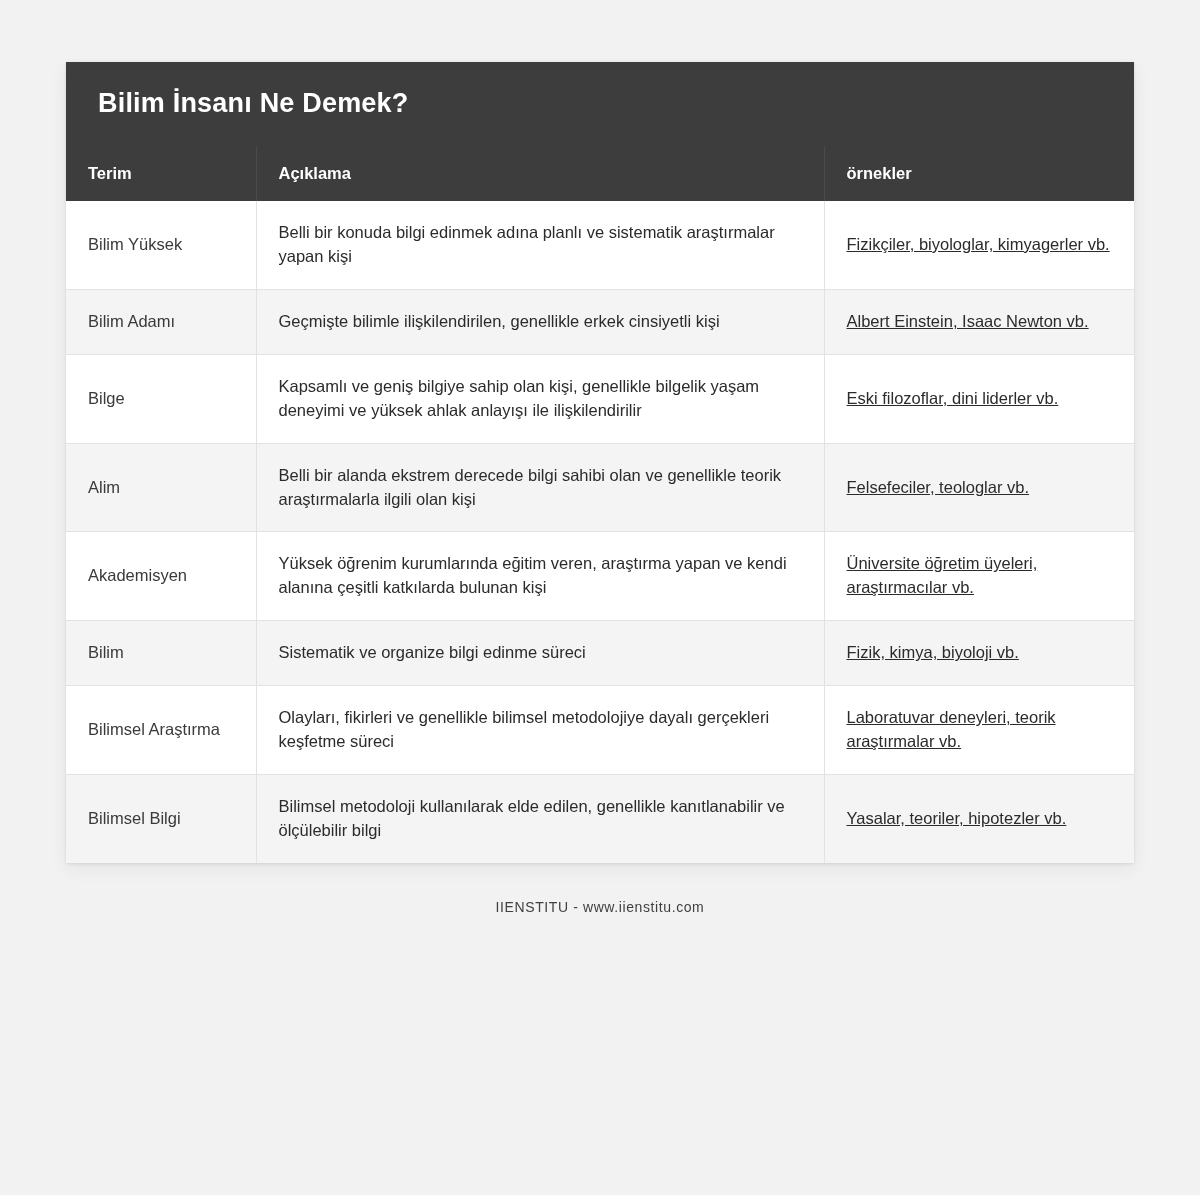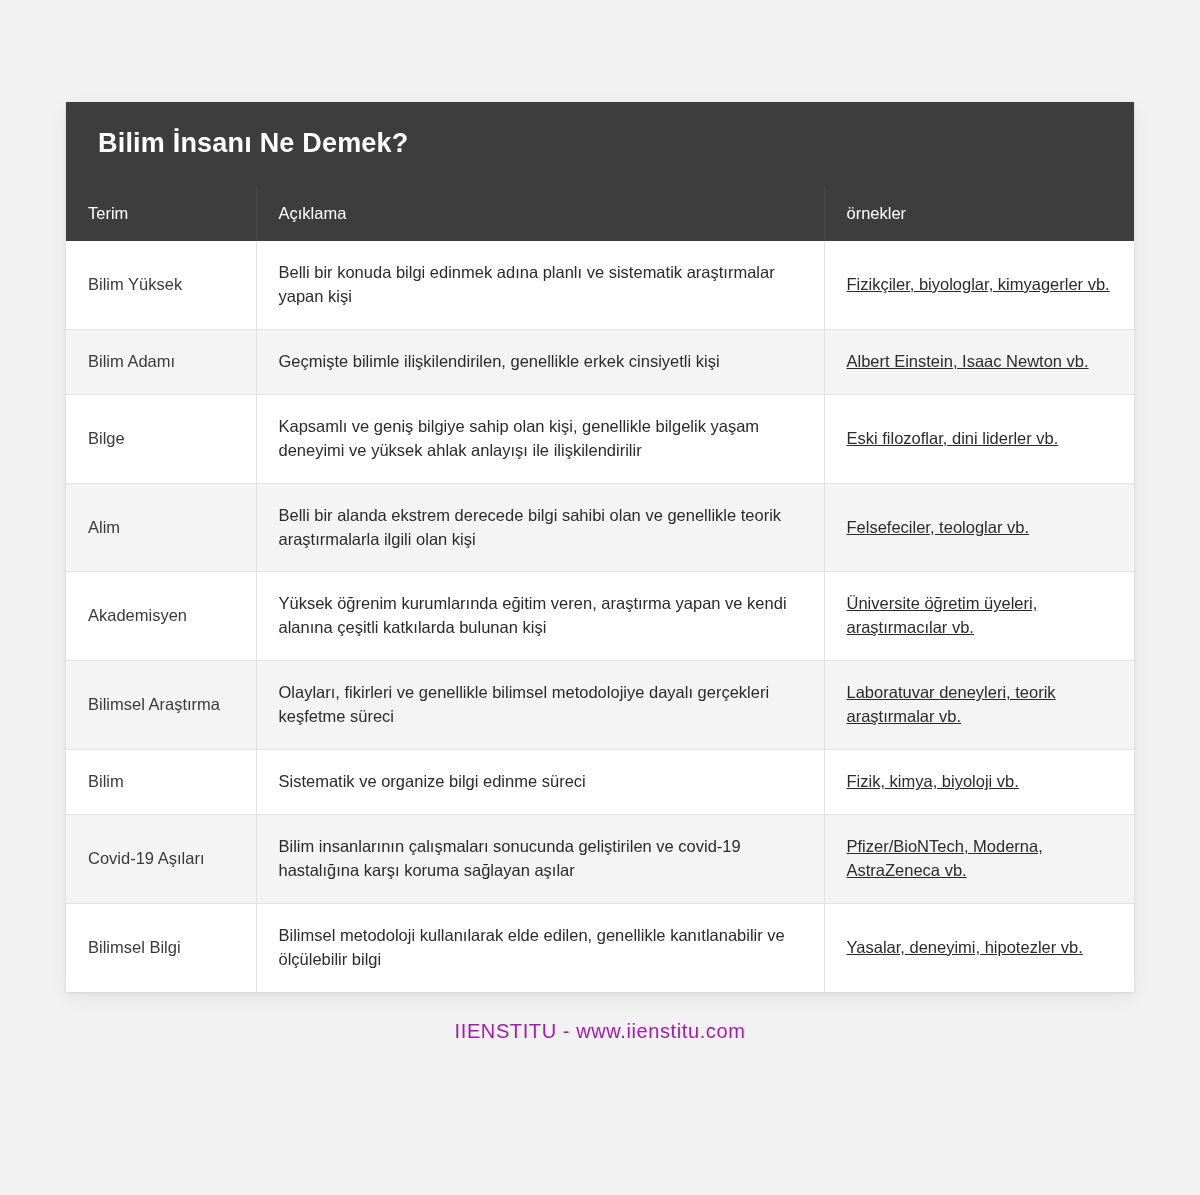--- a/index.html
+++ b/index.html
@@ -20,41 +20,40 @@
     display: flex;
     flex-direction: column;
     align-items: center;
     justify-content: flex-start;
     padding-top: 62px;
   }
   .card {
     width: 1068px;
     background: #0f766e;
     box-shadow: 0 1px 3px rgba(0,0,0,0.10), 0 6px 18px rgba(0,0,0,0.06);
-    margin-top: 40px;
   }
   .card-title {
     background: #3d3d3d;
     color: #ffffff;
     font-size: 27px;
     font-weight: bold;
     letter-spacing: 0.2px;
     padding: 26px 32px 27px 32px;
     box-sizing: border-box;
   }
   table {
     width: 100%;
     border-collapse: collapse;
     table-layout: fixed;
   }
   thead th {
     background: #3d3d3d;
     color: #ffffff;
     font-size: 16.5px;
-    font-weight: normal;
+    font-weight: bold;
     text-align: left;
     padding: 18px 22px 18px 22px;
     border-right: 1px solid #4a4a4a;
     box-sizing: border-box;
   }
   thead th:last-child { border-right: none; }
   .col-term   { width: 190px; }
   .col-desc   { width: 568px; }
   .col-ex     { width: 310px; }
 
@@ -77,23 +76,23 @@
     color: #3a3a3a;
   }
   td.desc {
     color: #2b2b2b;
   }
   td.ex {
     color: #2b2b2b;
     text-decoration: underline;
   }
   .footer {
-    margin-top: 28px;
-    color: #a21caf;
-    font-size: 20px;
+    margin-top: 36px;
+    color: #404040;
+    font-size: 14px;
     letter-spacing: 0.6px;
     text-align: center;
   }
 </style>
 </head>
 <body>
 
 <div class="page">
 
   <div class="card">
@@ -133,38 +132,33 @@
           <td class="term">Alim</td>
           <td class="desc">Belli bir alanda ekstrem derecede bilgi sahibi olan ve genellikle teorik araştırmalarla ilgili olan kişi</td>
           <td class="ex">Felsefeciler, teologlar vb.</td>
         </tr>
         <tr>
           <td class="term">Akademisyen</td>
           <td class="desc">Yüksek öğrenim kurumlarında eğitim veren, araştırma yapan ve kendi alanına çeşitli katkılarda bulunan kişi</td>
           <td class="ex">Üniversite öğretim üyeleri, araştırmacılar vb.</td>
         </tr>
         <tr>
+          <td class="term">Bilim</td>
+          <td class="desc">Sistematik ve organize bilgi edinme süreci</td>
+          <td class="ex">Fizik, kimya, biyoloji vb.</td>
+        </tr>
+        <tr>
           <td class="term">Bilimsel Araştırma</td>
           <td class="desc">Olayları, fikirleri ve genellikle bilimsel metodolojiye dayalı gerçekleri keşfetme süreci</td>
           <td class="ex">Laboratuvar deneyleri, teorik araştırmalar vb.</td>
         </tr>
         <tr>
-          <td class="term">Bilim</td>
-          <td class="desc">Sistematik ve organize bilgi edinme süreci</td>
-          <td class="ex">Fizik, kimya, biyoloji vb.</td>
-        </tr>
-        <tr>
-          <td class="term">Covid-19 Aşıları</td>
-          <td class="desc">Bilim insanlarının çalışmaları sonucunda geliştirilen ve covid-19 hastalığına karşı koruma sağlayan aşılar</td>
-          <td class="ex">Pfizer/BioNTech, Moderna, AstraZeneca vb.</td>
-        </tr>
-        <tr>
           <td class="term">Bilimsel Bilgi</td>
           <td class="desc">Bilimsel metodoloji kullanılarak elde edilen, genellikle kanıtlanabilir ve ölçülebilir bilgi</td>
-          <td class="ex">Yasalar, deneyimi, hipotezler vb.</td>
+          <td class="ex">Yasalar, teoriler, hipotezler vb.</td>
         </tr>
       </tbody>
     </table>
   </div>
 
   <div class="footer">IIENSTITU - www.iienstitu.com</div>
 
 </div>
 
 </body></html>

